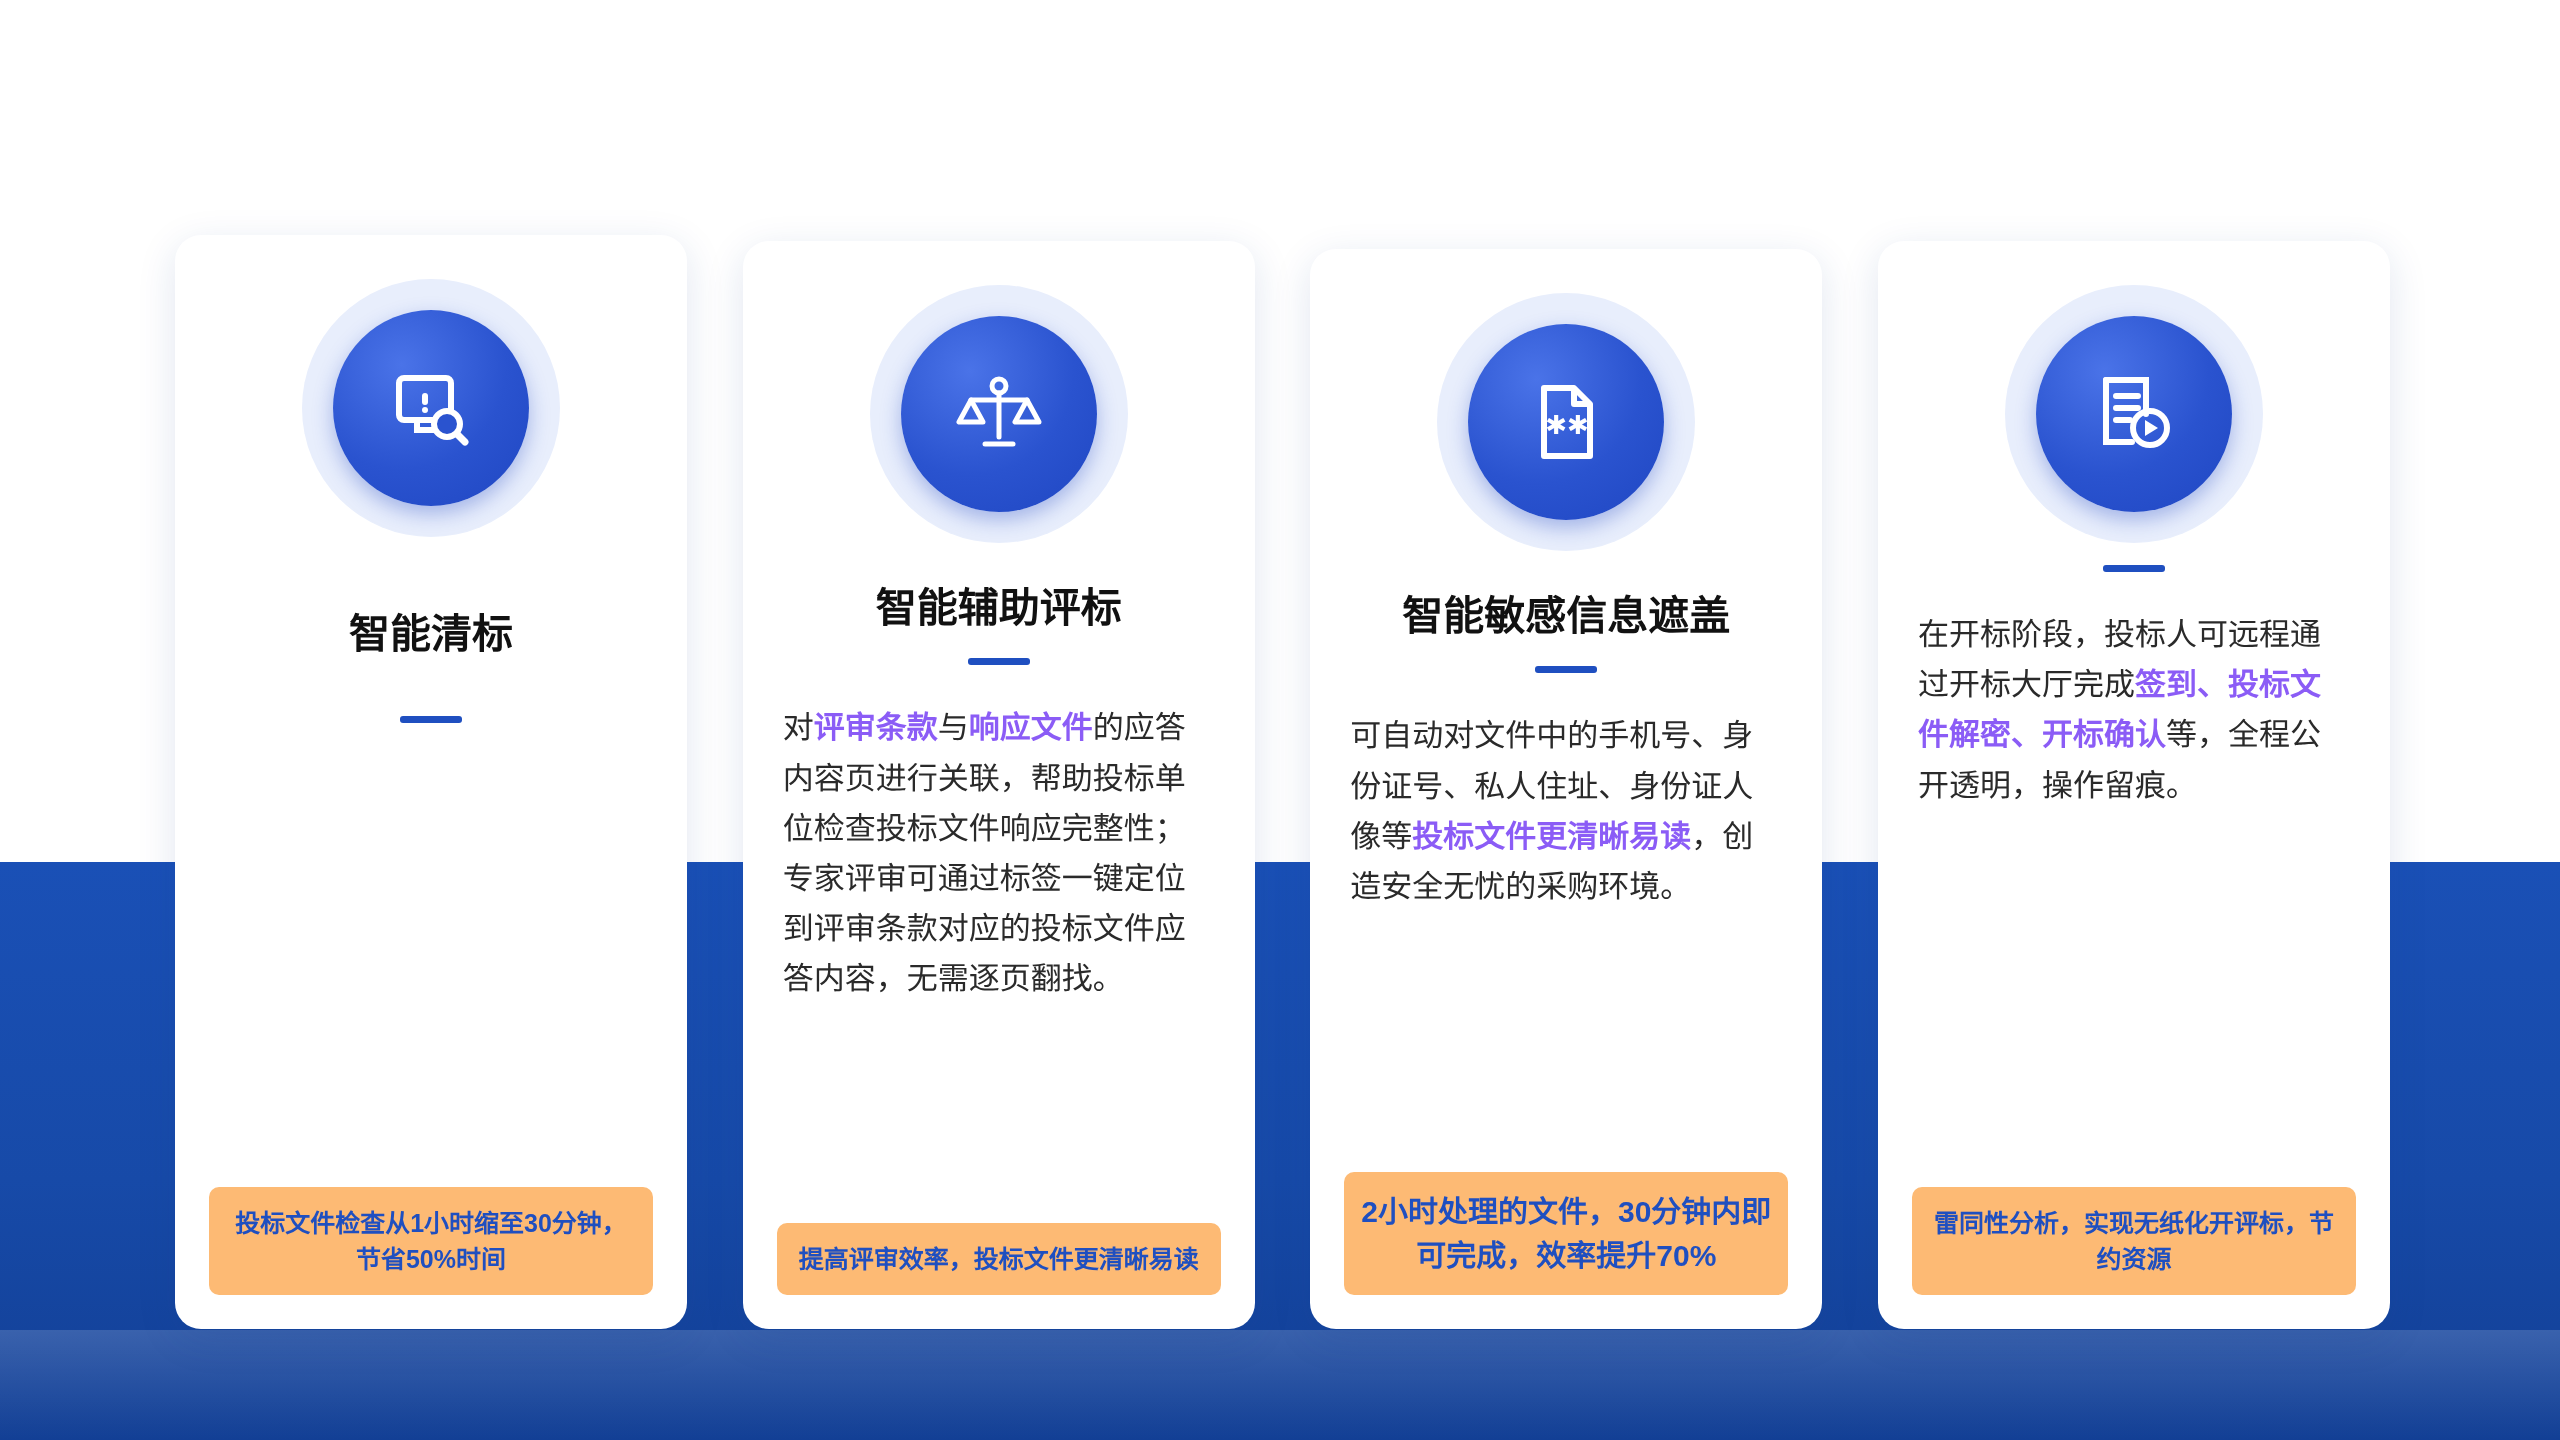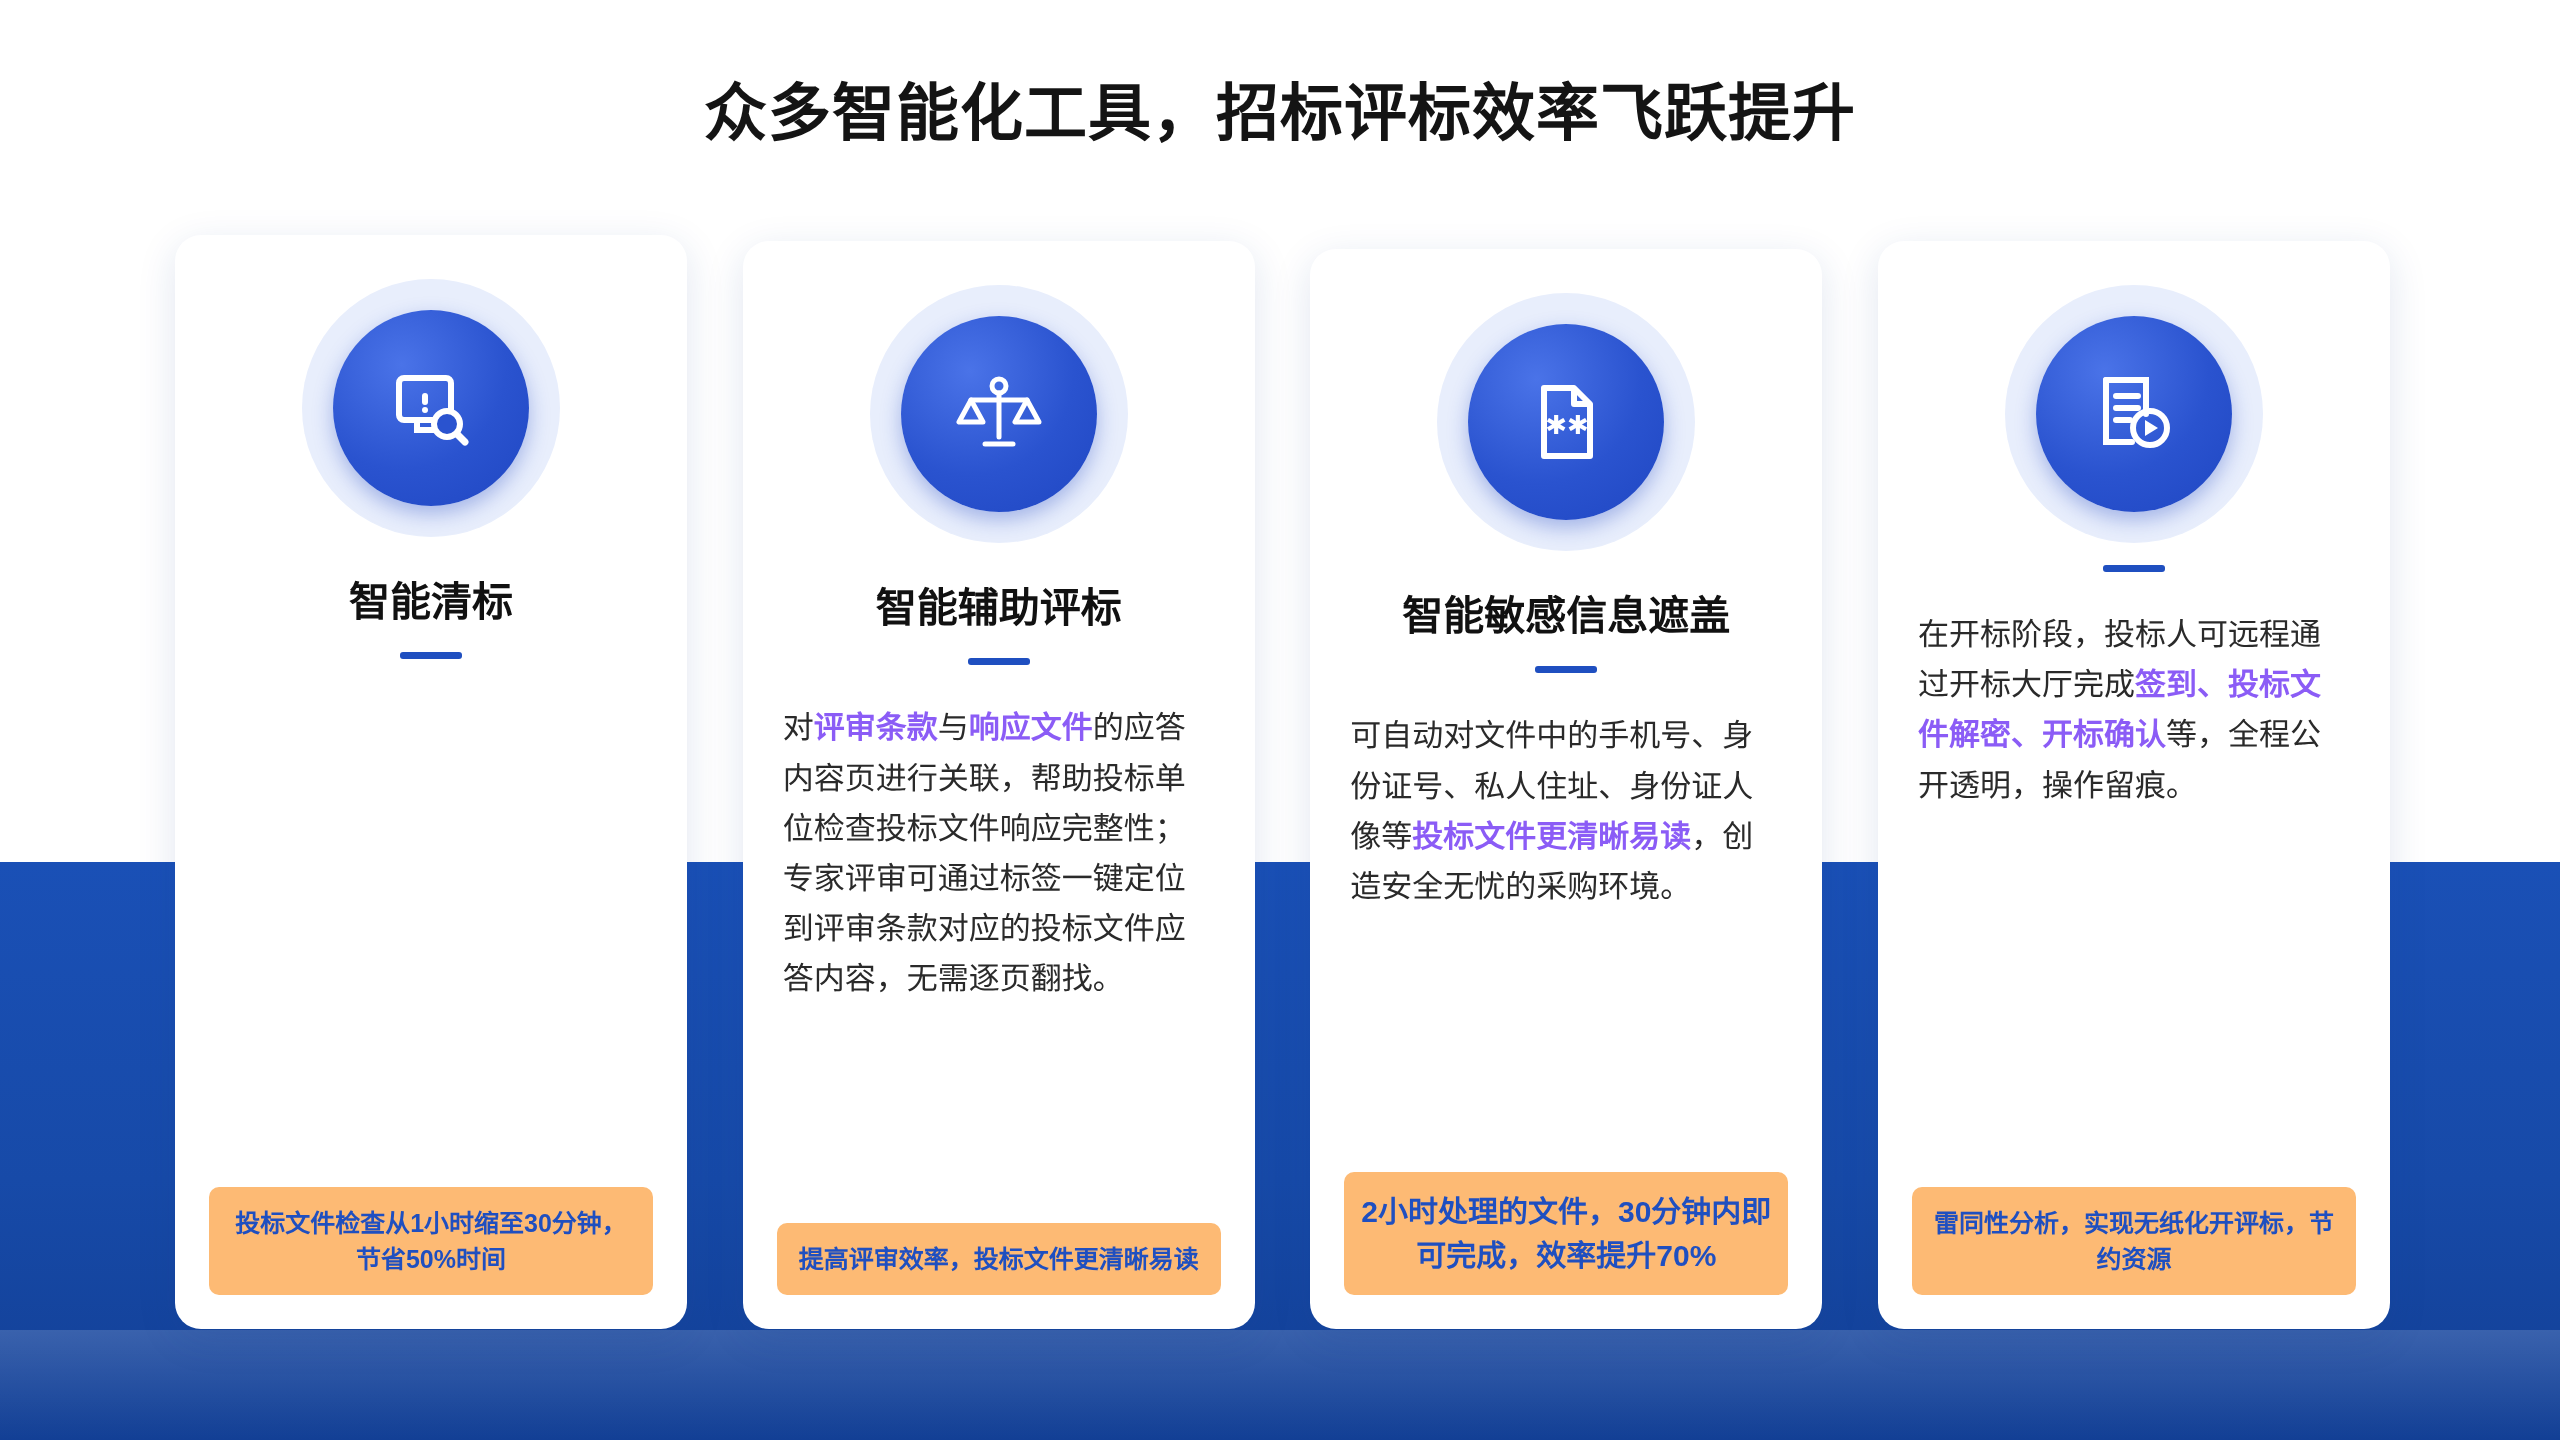--- a/index.html
+++ b/index.html
@@ -67,21 +67,21 @@
     min-height: 1080px;
     background: #ffffff;
     border-radius: 26px;
     box-shadow: 0 10px 38px rgba(22, 60, 140, 0.13);
     padding: 0 0 34px 0;
     display: flex;
     flex-direction: column;
     align-items: center;
   }
 
-  .card-1 { margin-top: 0px; }
+  .card-1 { margin-top: 0px; gap: 32px; }
   .card-2 { margin-top: 6px; }
   .card-3 { margin-top: 14px; }
   .card-4 { margin-top: 6px; }
 
   
   .icon-wrap {
     margin-top: 44px;
     width: 258px;
     height: 258px;
     border-radius: 50%;
@@ -150,21 +150,20 @@
   .card-tag.small { font-size: 30px; }
 </style>
 </head>
 <body>
 
 <div id="stage">
 
   <div class="band-inner"></div>
   <div class="reflection"></div>
 
-  <h1 class="title">众多智能化工具，招标评标效率飞跃提升</h1>
 
   <div class="cards">
 
     <div class="card card-1">
       <div class="icon-wrap">
         <div class="icon-circle">
           <svg width="96" height="96" viewBox="0 0 96 96" fill="none">
             <rect x="16" y="18" width="52" height="42" rx="5" stroke="#ffffff" stroke-width="6"></rect>
             <path d="M42 36v6" stroke="#ffffff" stroke-width="6" stroke-linecap="round"></path>
             <circle cx="42" cy="50" r="3" fill="#ffffff"></circle>

